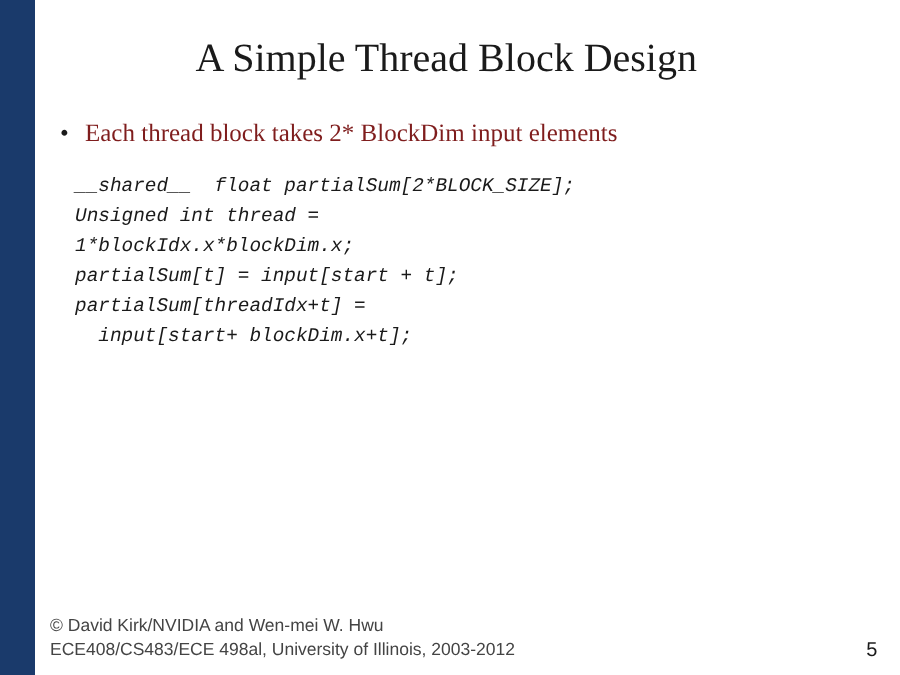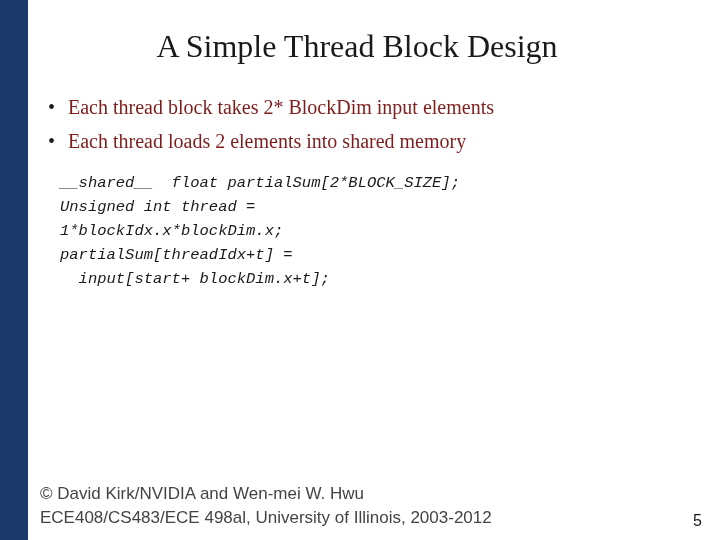--- a/index.html
+++ b/index.html
@@ -77,21 +77,21 @@
 
     .code-line {
       display: block;
       white-space: pre;
     }
 
     .footer {
       position: absolute;
       bottom: 10px;
       left: 40px;
-      font-size: 17px;
+      font-size: 14px;
       color: #444;
       font-family: Arial, sans-serif;
       line-height: 1.4;
     }
 
     .slide-number {
       position: absolute;
       bottom: 10px;
       right: 18px;
       font-size: 16px;
@@ -103,28 +103,28 @@
 <body>
 
 <div class="slide">
   <div class="blue-bar"></div>
 
   <div class="content">
     <h1 class="title">A Simple Thread Block Design</h1>
 
     <ul class="bullets">
       <li>Each thread block takes 2* BlockDim input elements</li>
-      <li>Each thread loads 2 elements into shared memory</li>
     </ul>
 
     <div class="code-block">
       <span class="code-line">__shared__  float partialSum[2*BLOCK_SIZE];</span>
       <span class="code-line"></span>
       <span class="code-line">Unsigned int thread =</span>
       <span class="code-line">1*blockIdx.x*blockDim.x;</span>
+      <span class="code-line">partialSum[t] = input[start + t];</span>
       <span class="code-line">partialSum[threadIdx+t] =</span>
       <span class="code-line">  input[start+ blockDim.x+t];</span>
     </div>
   </div>
 
   <div class="footer">
     <div>© David Kirk/NVIDIA and Wen-mei W. Hwu</div>
     <div>ECE408/CS483/ECE 498al, University of Illinois, 2003-2012</div>
   </div>
 

